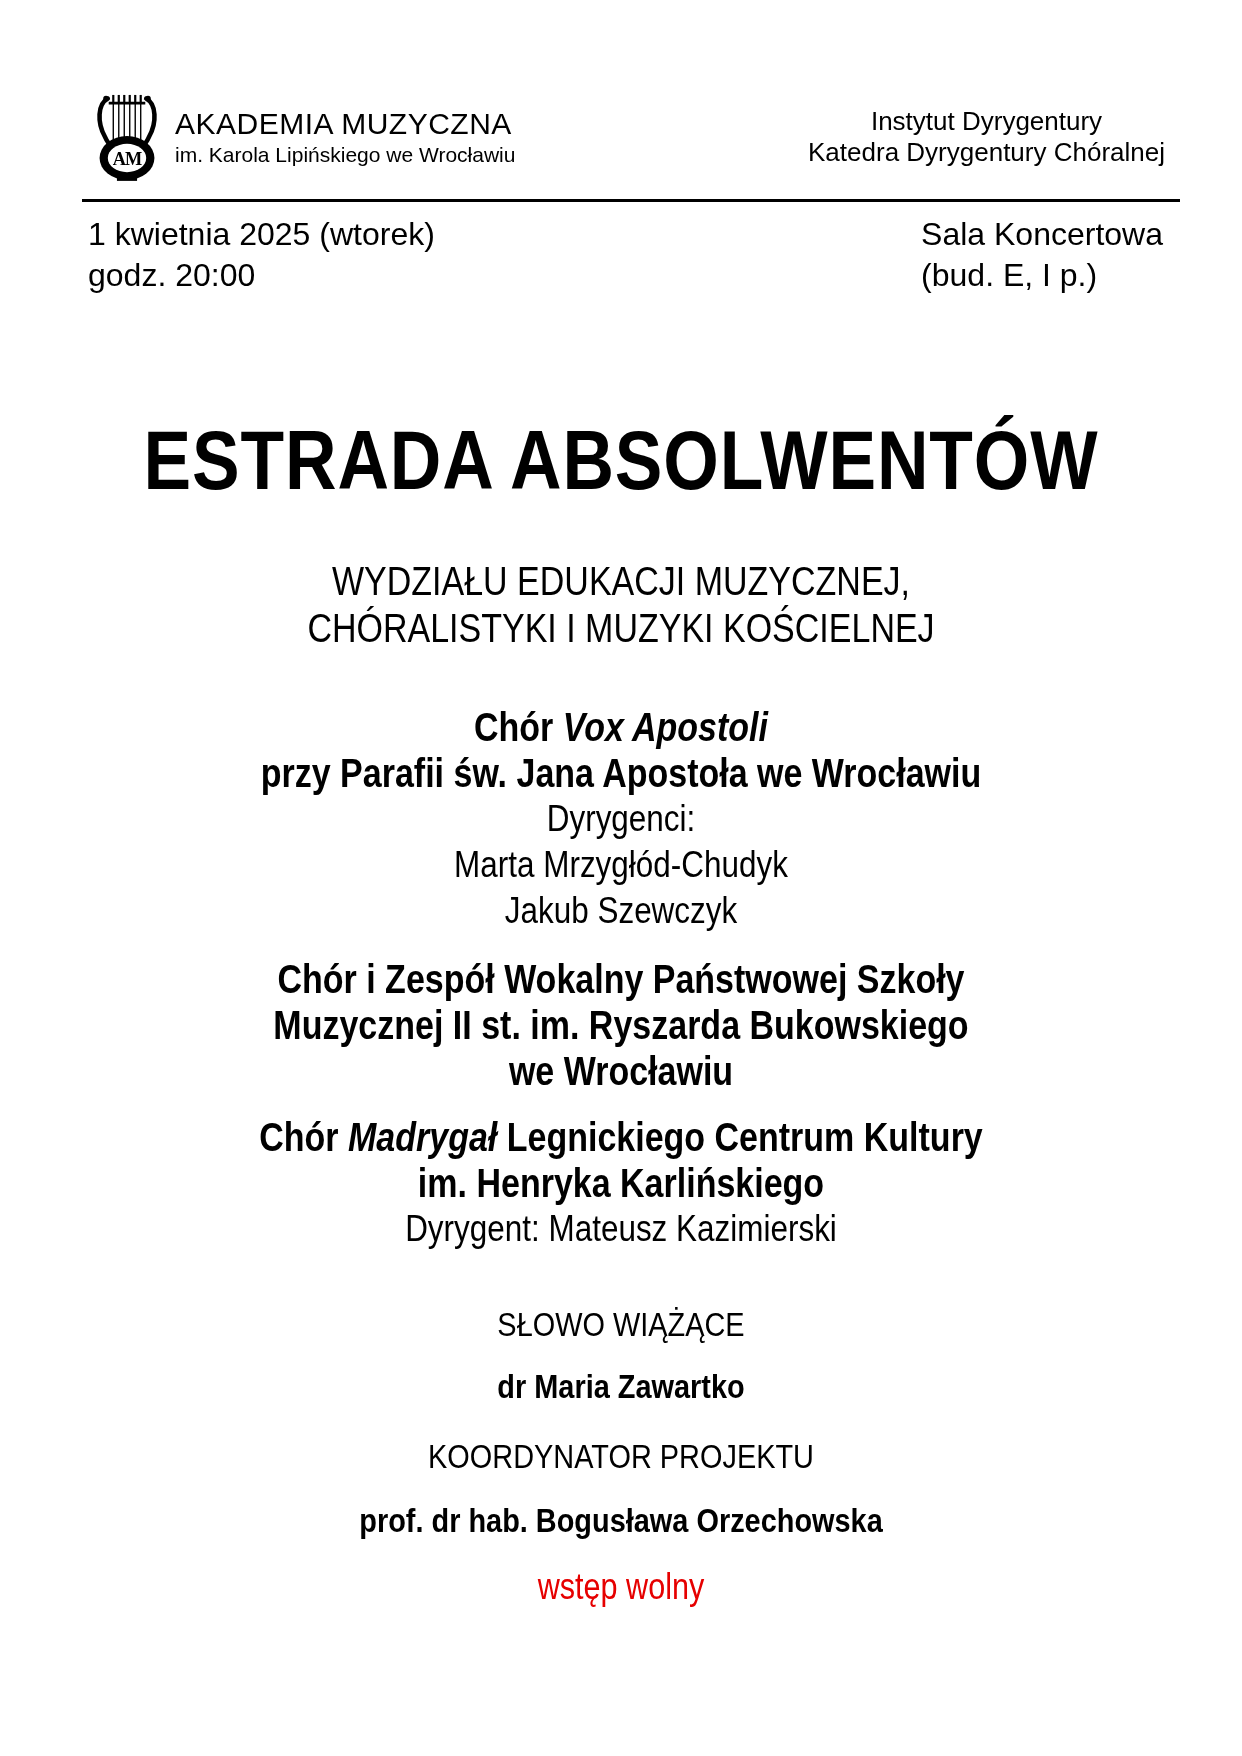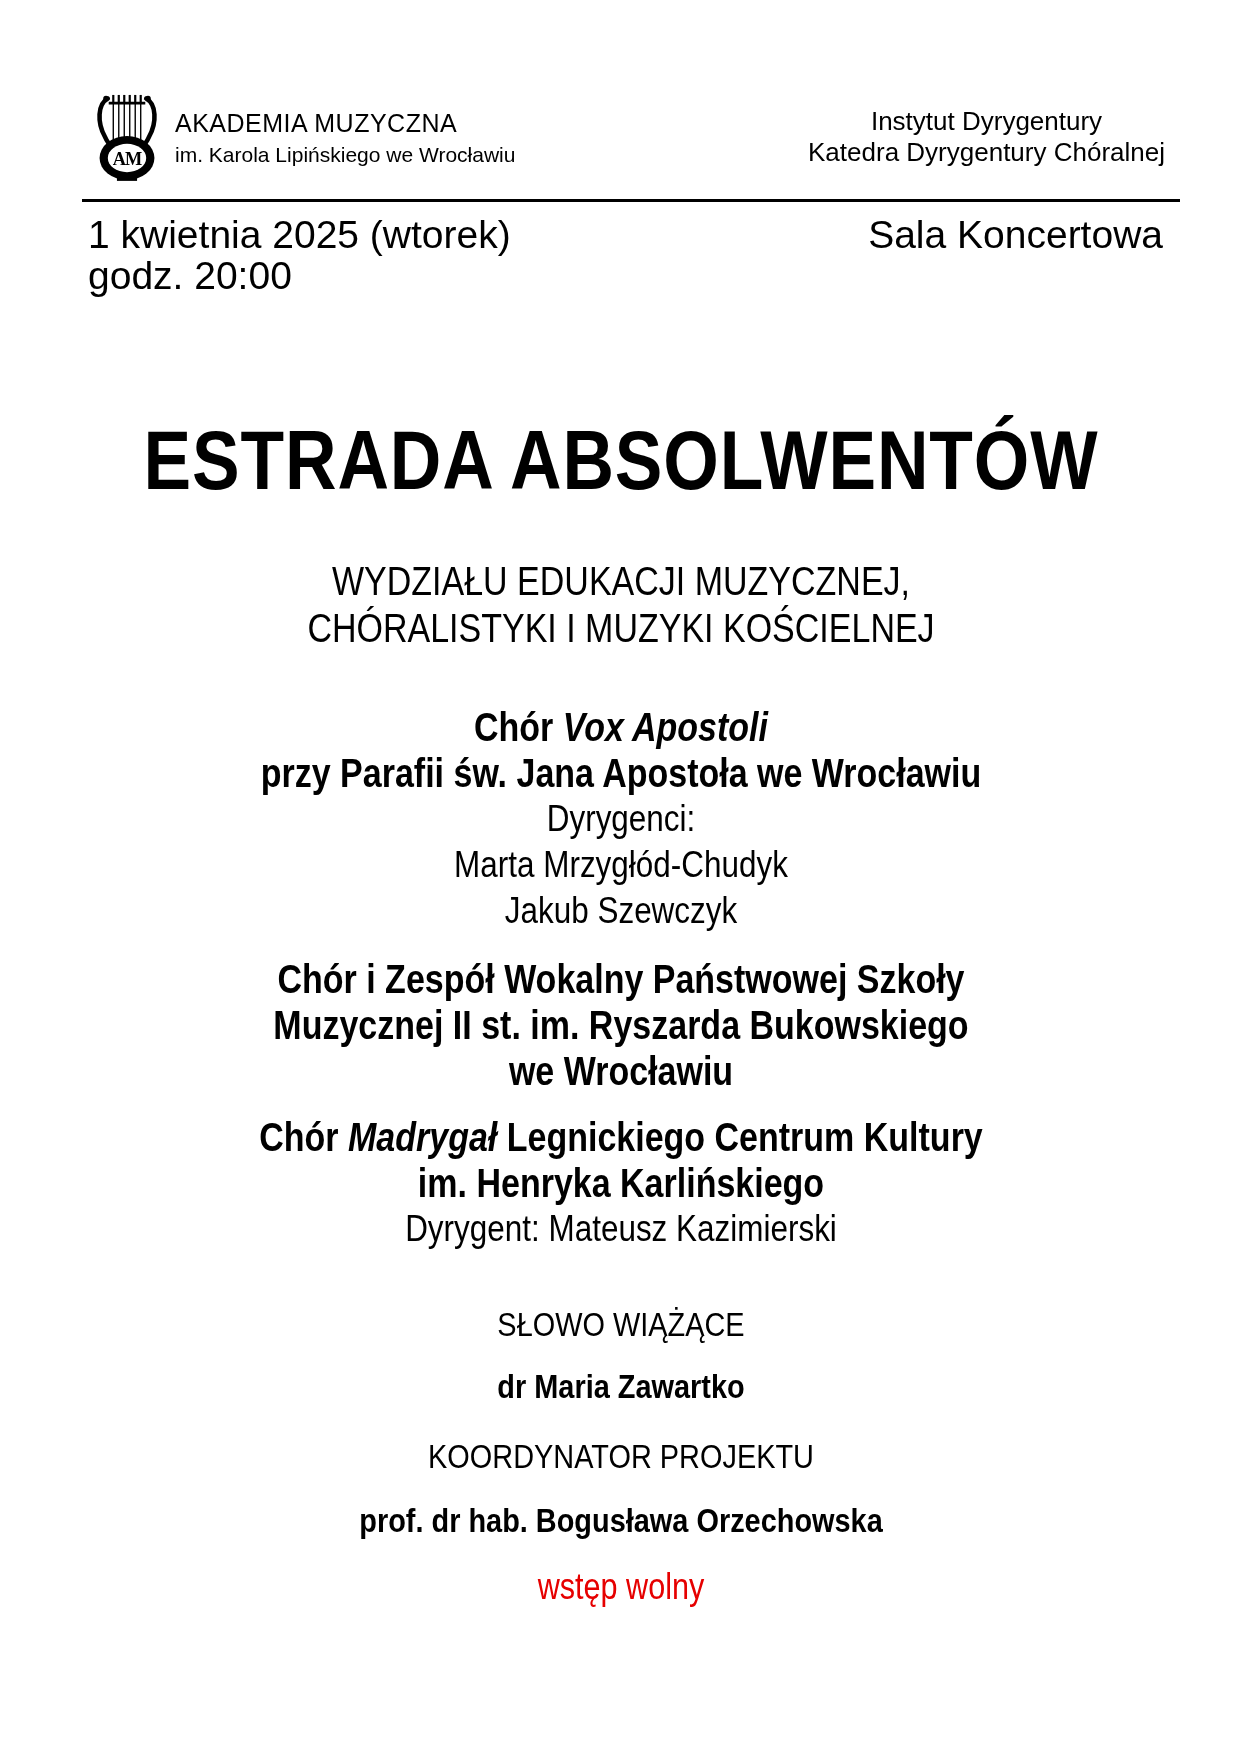--- a/index.html
+++ b/index.html
@@ -7,25 +7,25 @@
     position:relative;
     width:1242px;height:1756px;
     background:#ffffff;
     font-family:"Liberation Sans", sans-serif;
     color:#000;
     overflow:hidden;
   }
   
   .brand{position:absolute;top:90px;left:95px;display:flex;align-items:center;gap:16px;}
   .brand-lines{display:flex;flex-direction:column;}
-  .brand-name{font-size:25px;line-height:35px;letter-spacing:.5px;}
+  .brand-name{font-size:30px;line-height:35px;letter-spacing:.5px;}
   .brand-subname{font-size:21px;line-height:27px;}
   .institute{position:absolute;top:106px;right:77px;text-align:center;font-size:26px;line-height:31px;}
   .rule{position:absolute;top:199px;left:82px;width:1098px;height:3px;background:#000;}
-  .event-row{position:absolute;top:214px;left:88px;right:79px;display:flex;justify-content:space-between;font-size:39px;line-height:41px;}
+  .event-row{position:absolute;top:214px;left:88px;right:79px;display:flex;justify-content:space-between;font-size:32px;line-height:41px;}
   .event-where{text-align:left;}
   
   .content{
     position:absolute;top:418px;left:0;width:1242px;
     text-align:center;
     transform:scaleX(0.85);
     transform-origin:50% 0;
   }
   .title{font-size:84px;line-height:84px;font-weight:bold;margin:0;letter-spacing:1px;}
   .subtitle{margin-top:56px;font-size:40px;line-height:47px;}
@@ -94,20 +94,21 @@
 
   <div class="rule"></div>
 
   <div class="event-row">
     <div class="event-when">
       <div>1 kwietnia 2025 (wtorek)</div>
       <div>godz. 20:00</div>
     </div>
     <div class="event-where">
       <div>Sala Koncertowa</div>
+      <div>(bud. E, I p.)</div>
     </div>
   </div>
 
   <main class="content">
 
     <h1 class="title">ESTRADA ABSOLWENTÓW</h1>
 
     <div class="subtitle">
       <div>WYDZIAŁU EDUKACJI MUZYCZNEJ,</div>
       <div>CHÓRALISTYKI I MUZYKI KOŚCIELNEJ</div>

